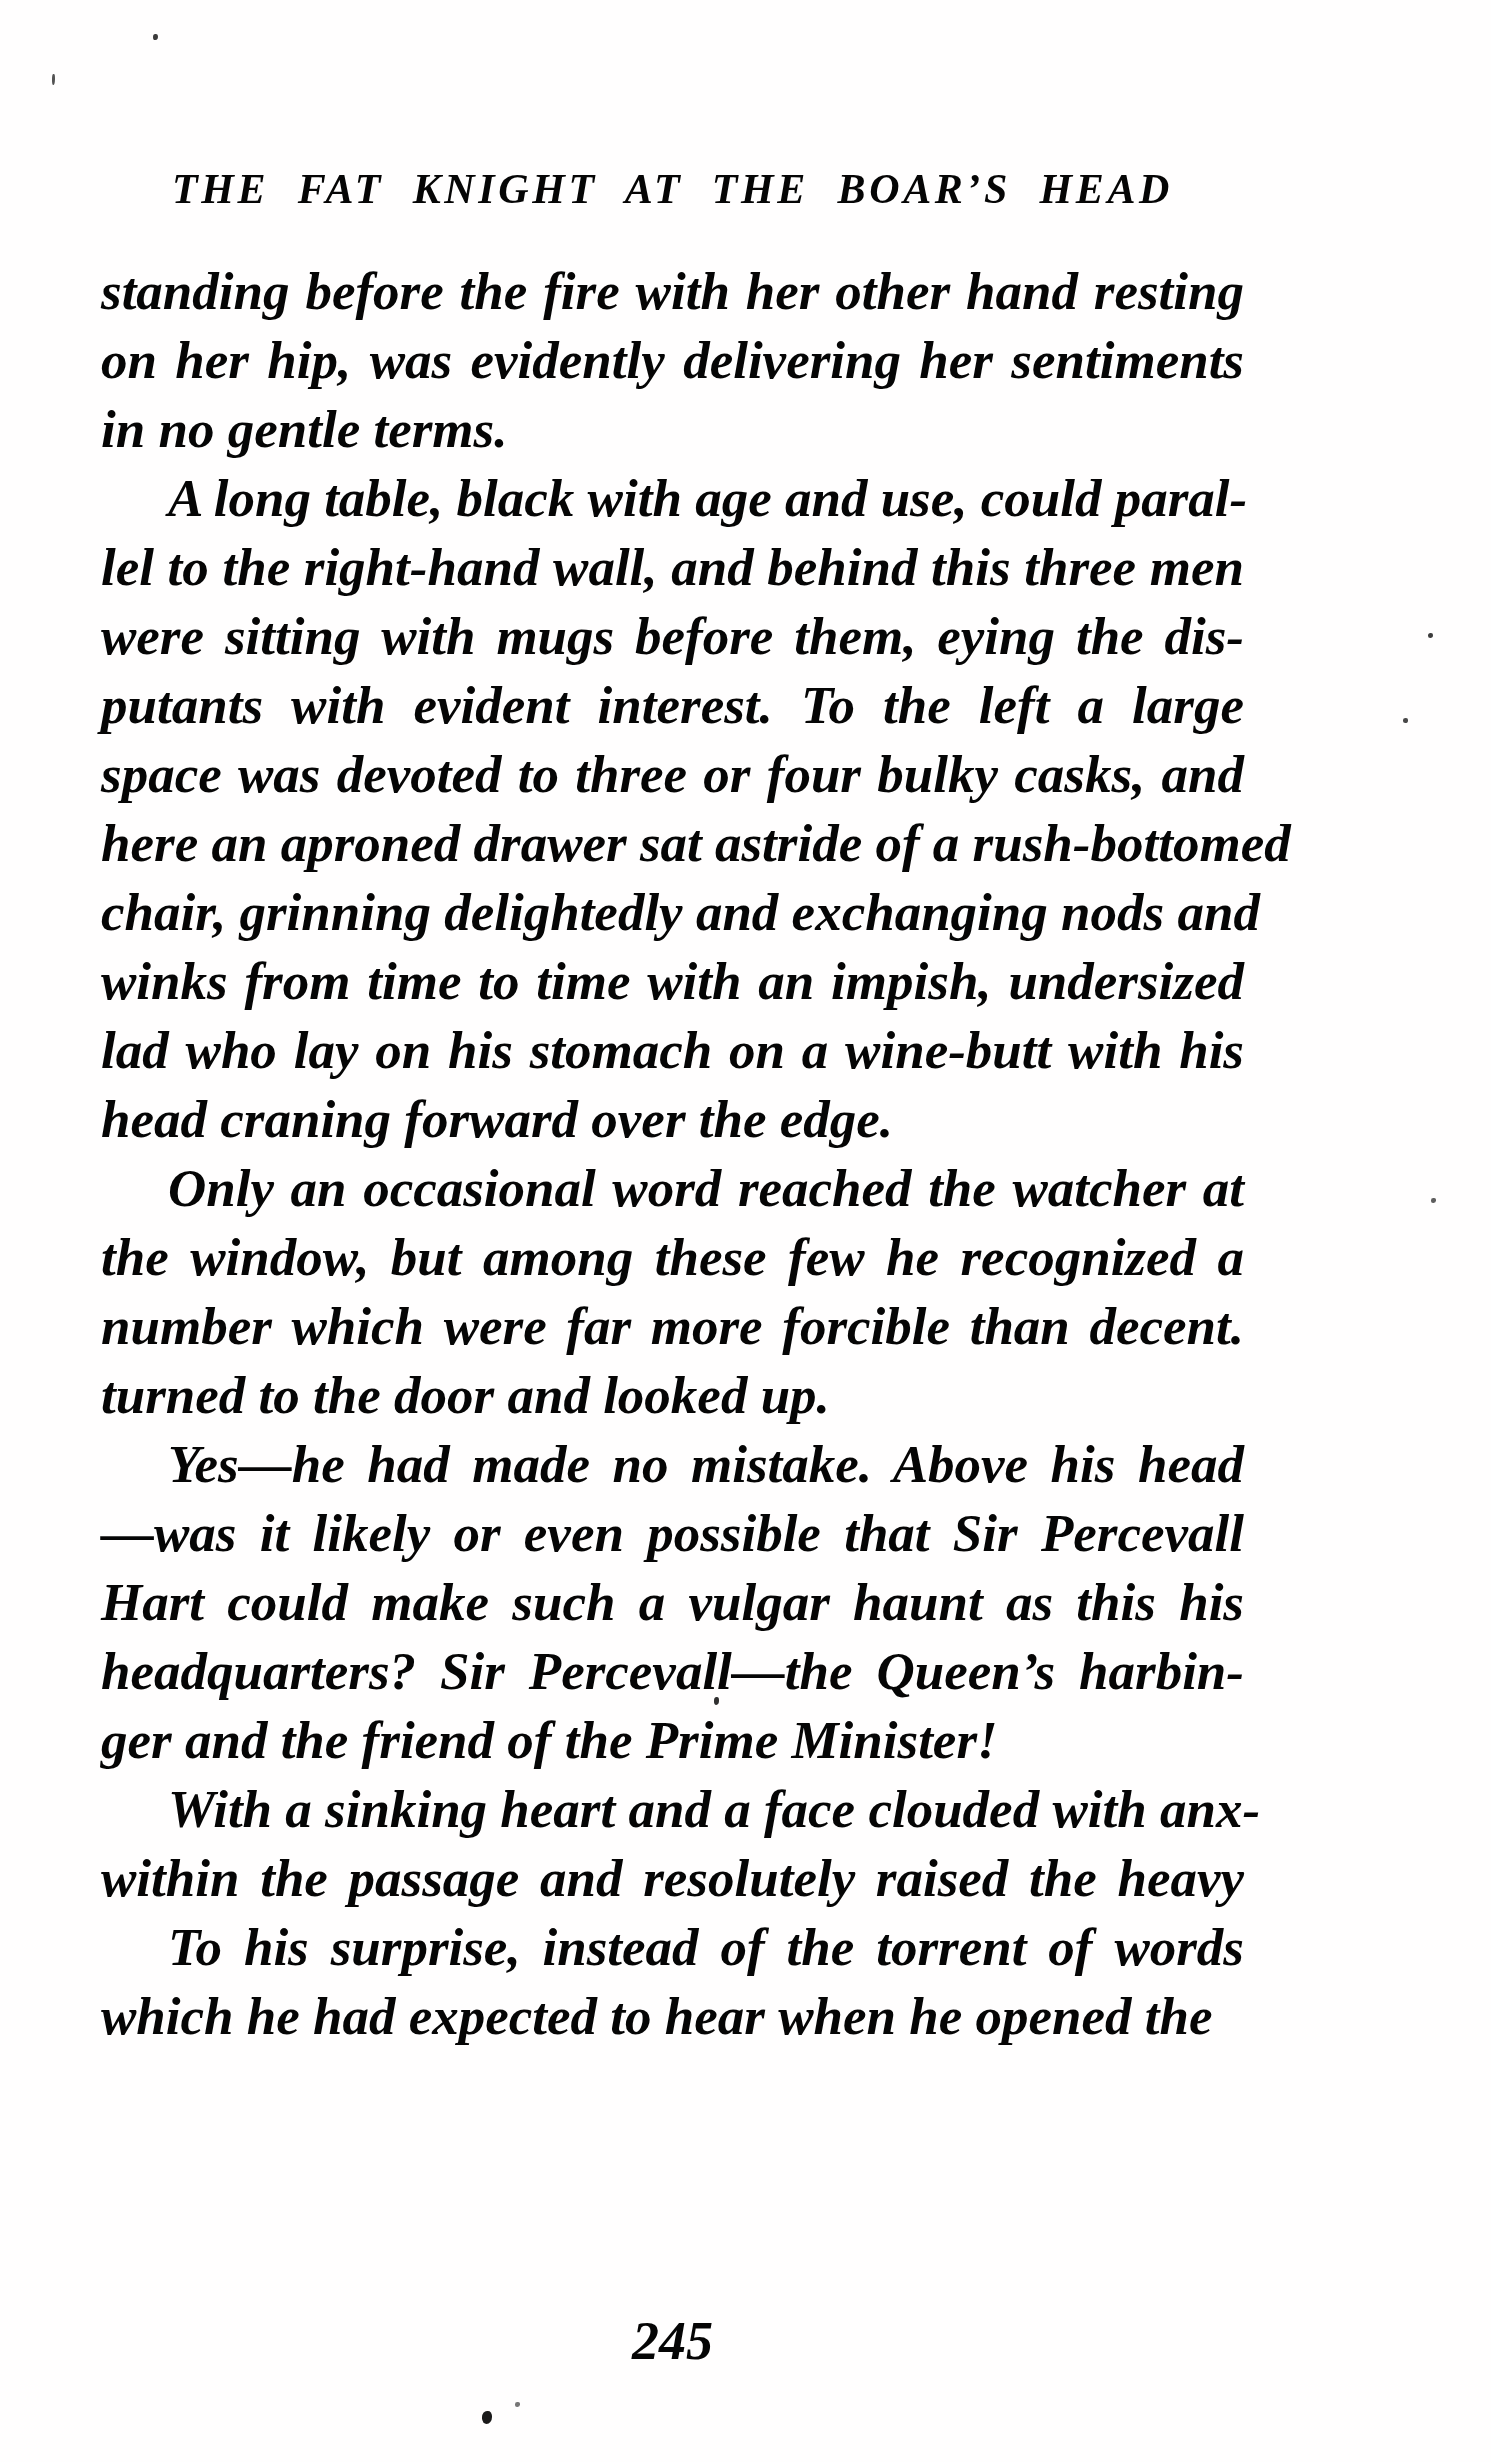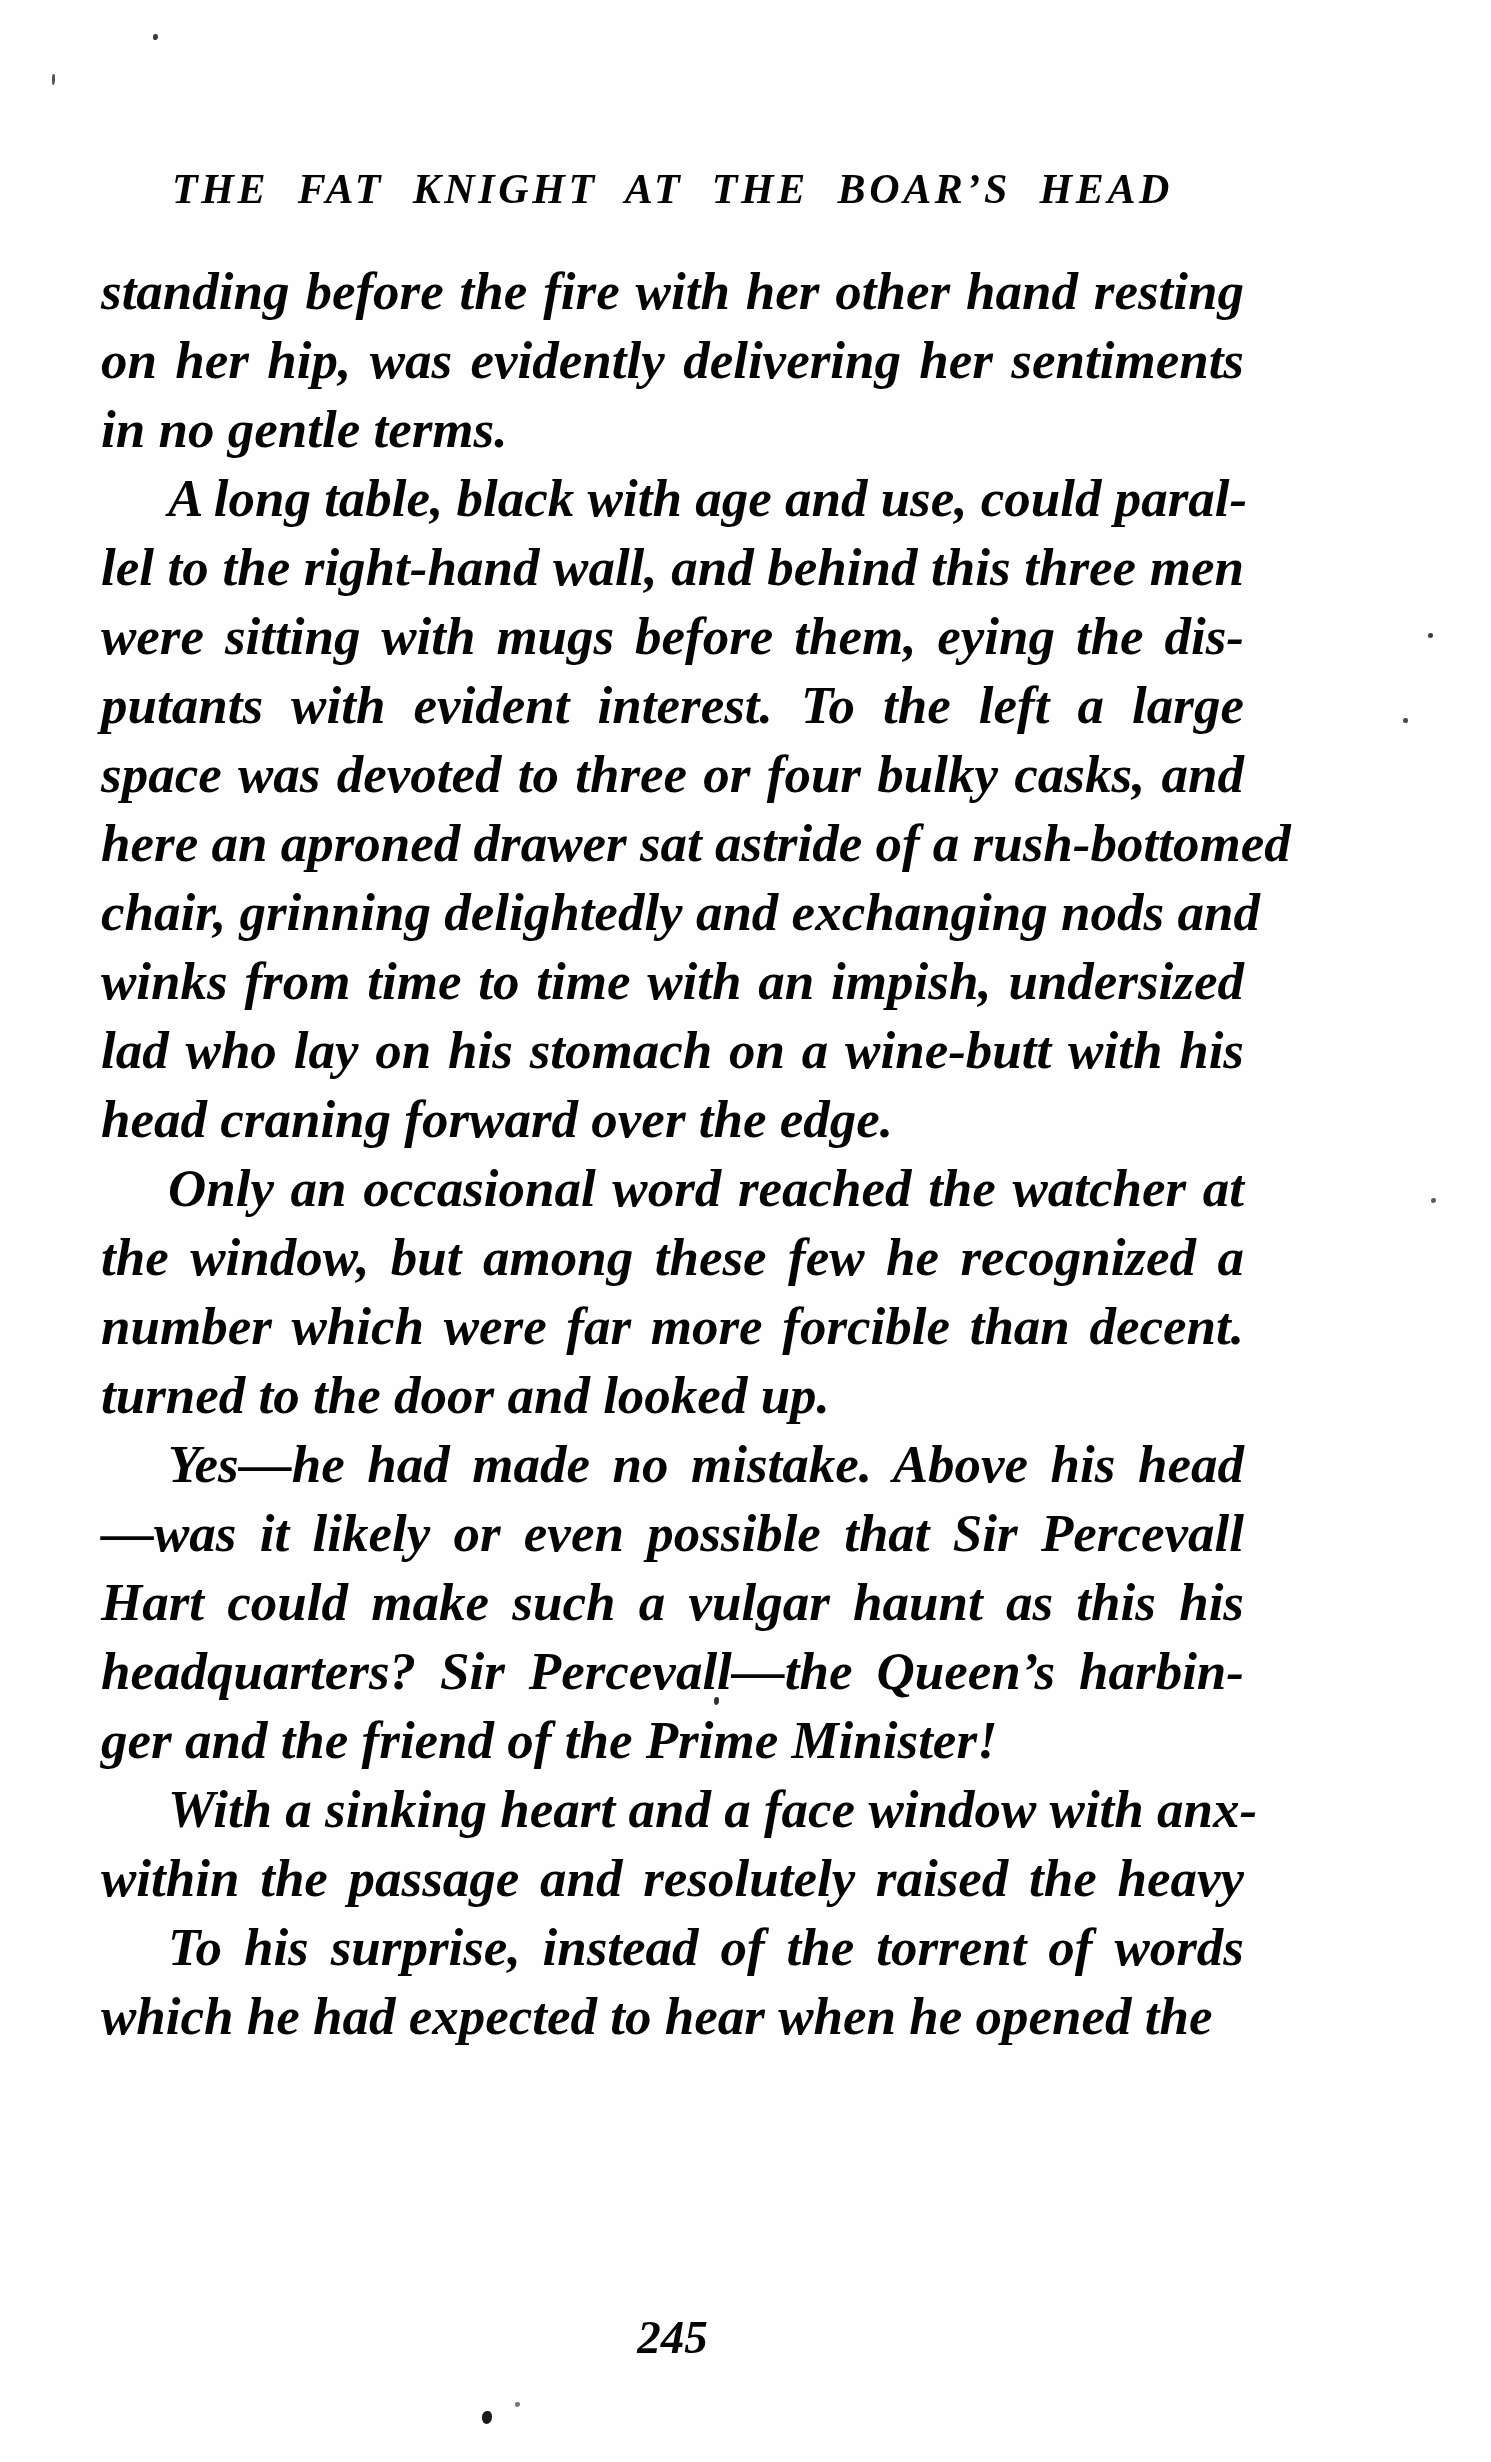--- a/index.html
+++ b/index.html
@@ -50,21 +50,21 @@
   }
   .line.indent {
     padding-left: 67px;
   }
   .folio {
     position: absolute;
     top: 2310px;
     left: 101px;
     width: 1143px;
     text-align: center;
-    font-size: 47px;
+    font-size: 54px;
     font-weight: 700;
   }
   .speck {
     position: absolute;
     background: #1a1a1a;
     border-radius: 50% 40% 55% 45%;
   }
 </style>
 </head>
 <body>
@@ -89,21 +89,21 @@
       <div class="line last">head craning forward over the edge.</div>
       <div class="line indent">Only an occasional word reached the watcher at</div>
       <div class="line">the window, but among these few he recognized a</div>
       <div class="line">number which were far more forcible than decent.</div>
       <div class="line last">turned to the door and looked up.</div>
       <div class="line indent">Yes—he had made no mistake.  Above his head</div>
       <div class="line">—was it likely or even possible that Sir Percevall</div>
       <div class="line">Hart could make such a vulgar haunt as this his</div>
       <div class="line">headquarters?  Sir Percevall—the Queen’s harbin-</div>
       <div class="line last">ger and the friend of the Prime Minister!</div>
-      <div class="line indent">With a sinking heart and a face window with anx-</div>
+      <div class="line indent">With a sinking heart and a face clouded with anx-</div>
       <div class="line">within the passage and resolutely raised the heavy</div>
       <div class="line indent">To his surprise, instead of the torrent of words</div>
       <div class="line last">which he had expected to hear when he opened the</div>
     </div>
 
   <div class="folio">245</div>
 
 <span class="speck" style="left: 153px; top: 34px; width: 4.5px; height: 6.3px; opacity: 0.85;"></span>
     <span class="speck" style="left: 52px; top: 74px; width: 2.7px; height: 11px; opacity: 0.75;"></span>
     <span class="speck" style="left: 1428px; top: 633px; width: 5.4px; height: 5.4px; opacity: 0.85;"></span>

